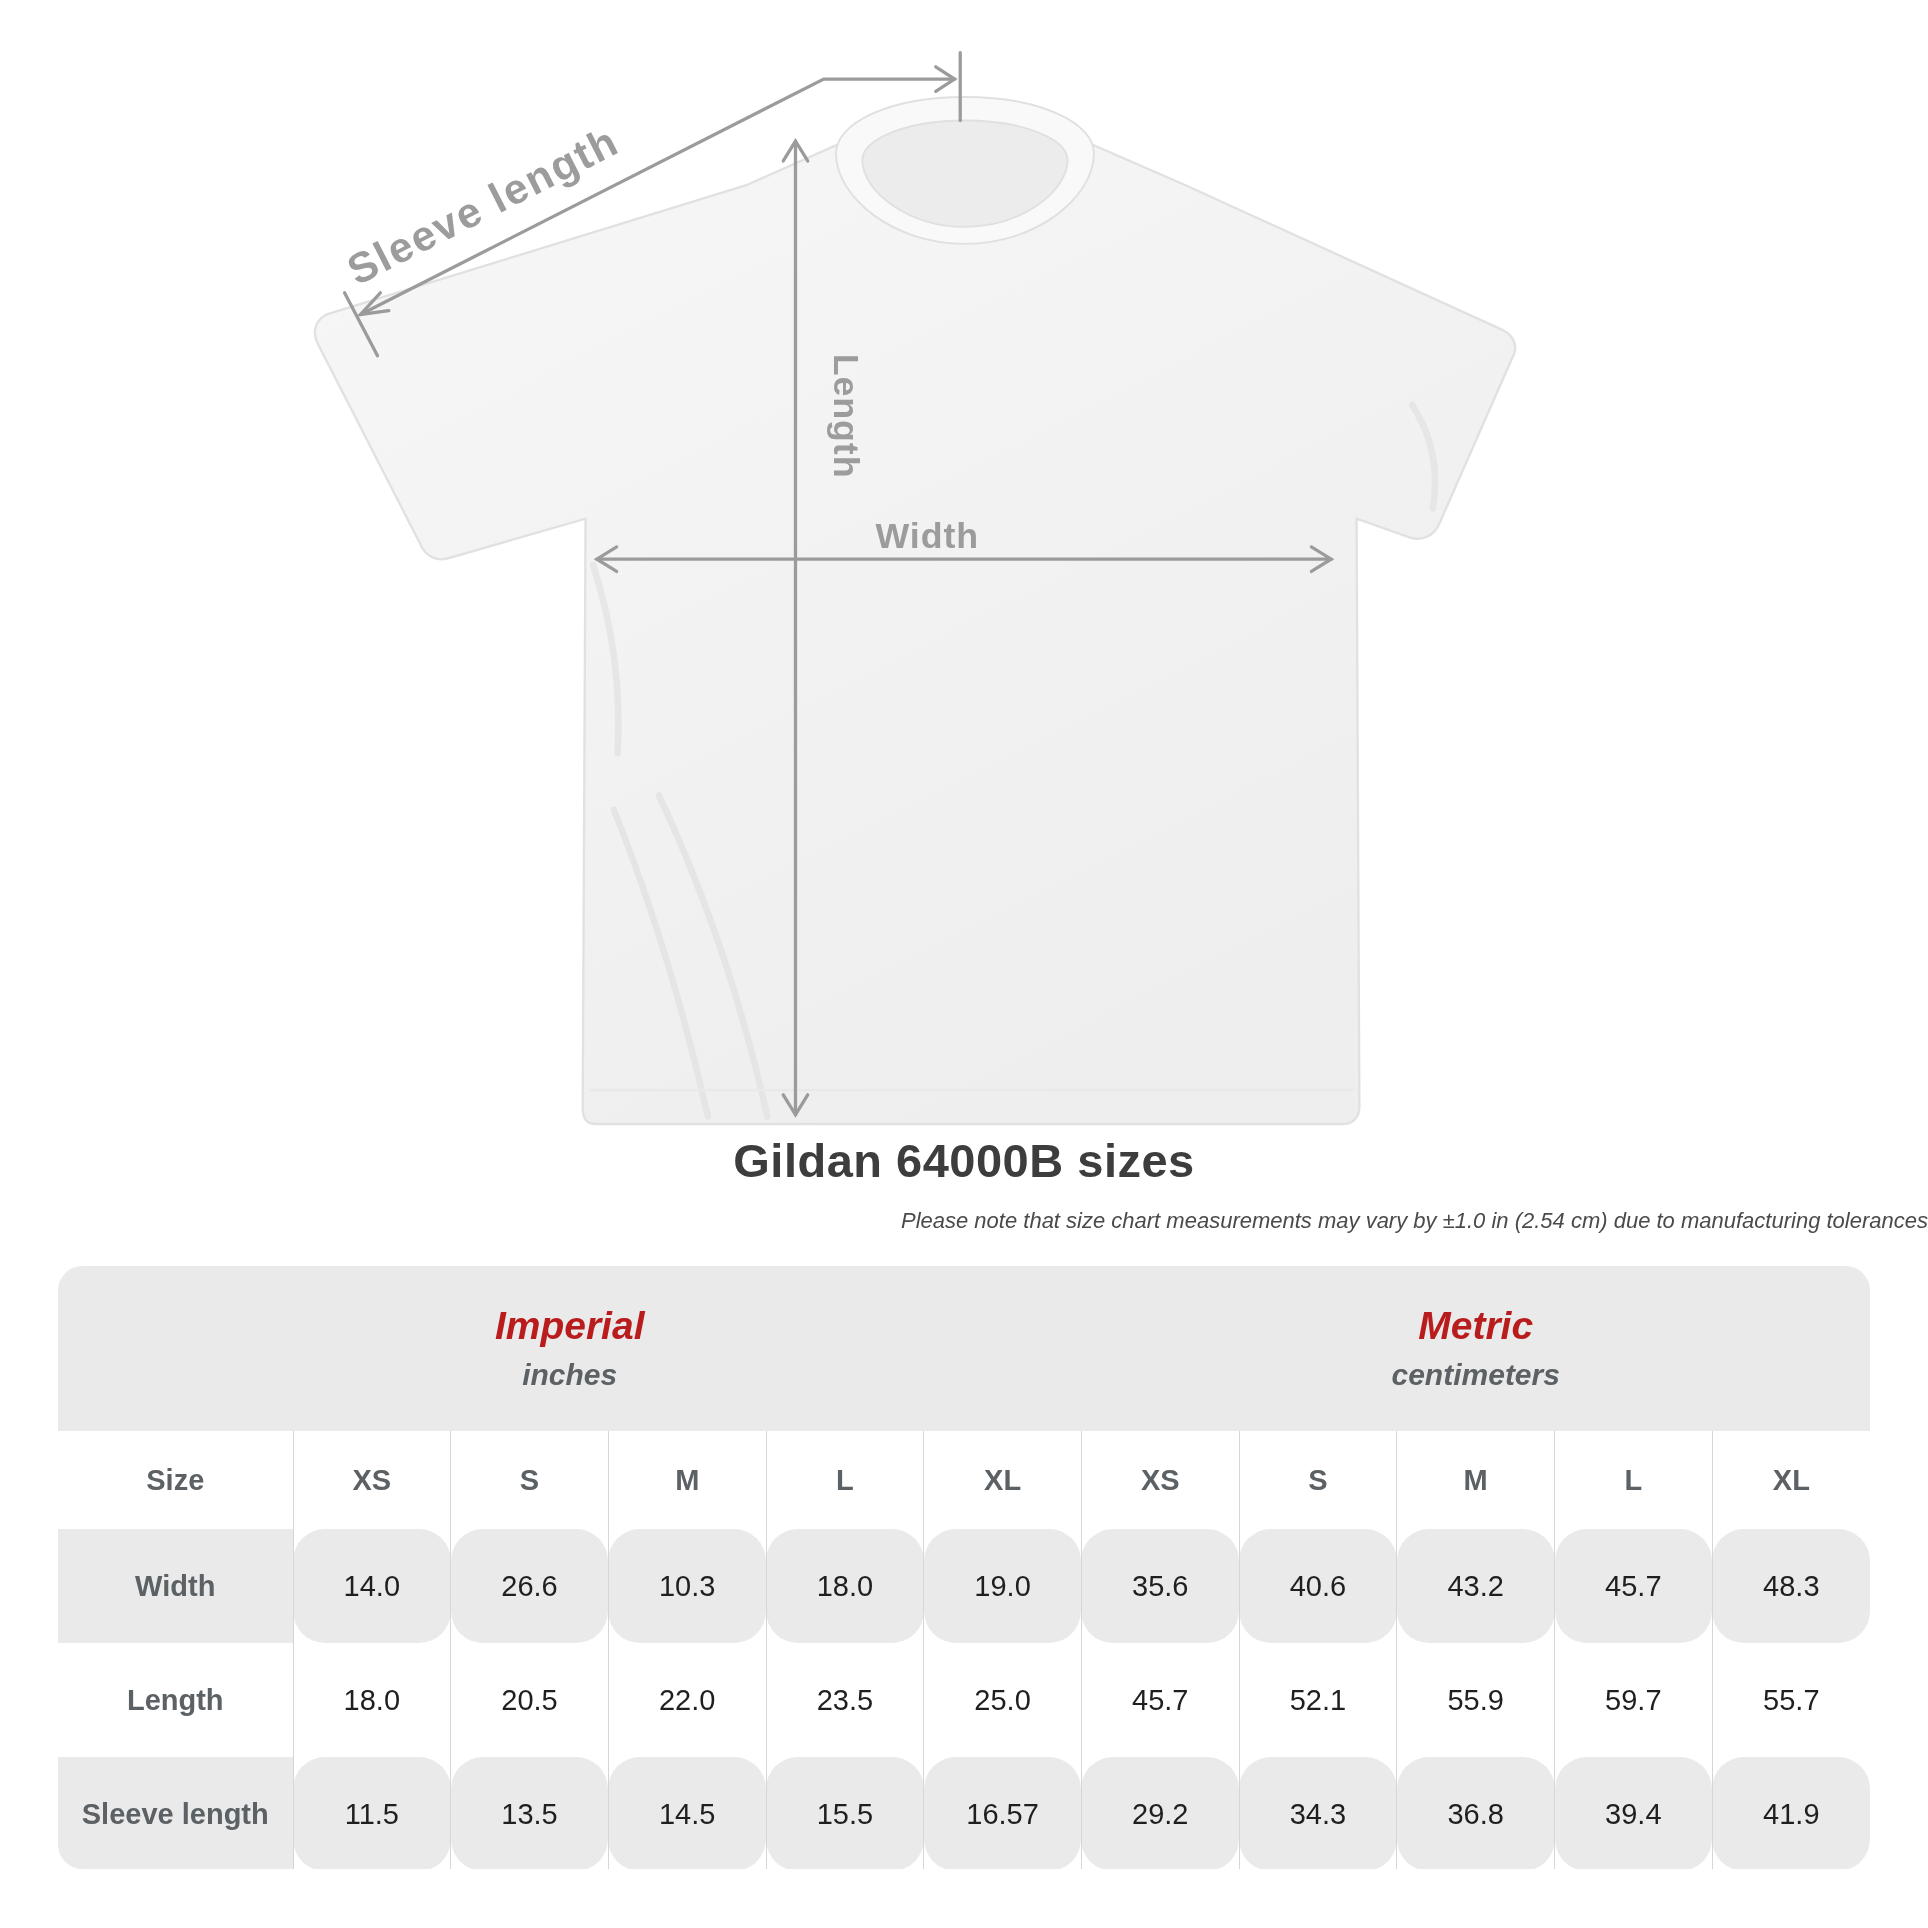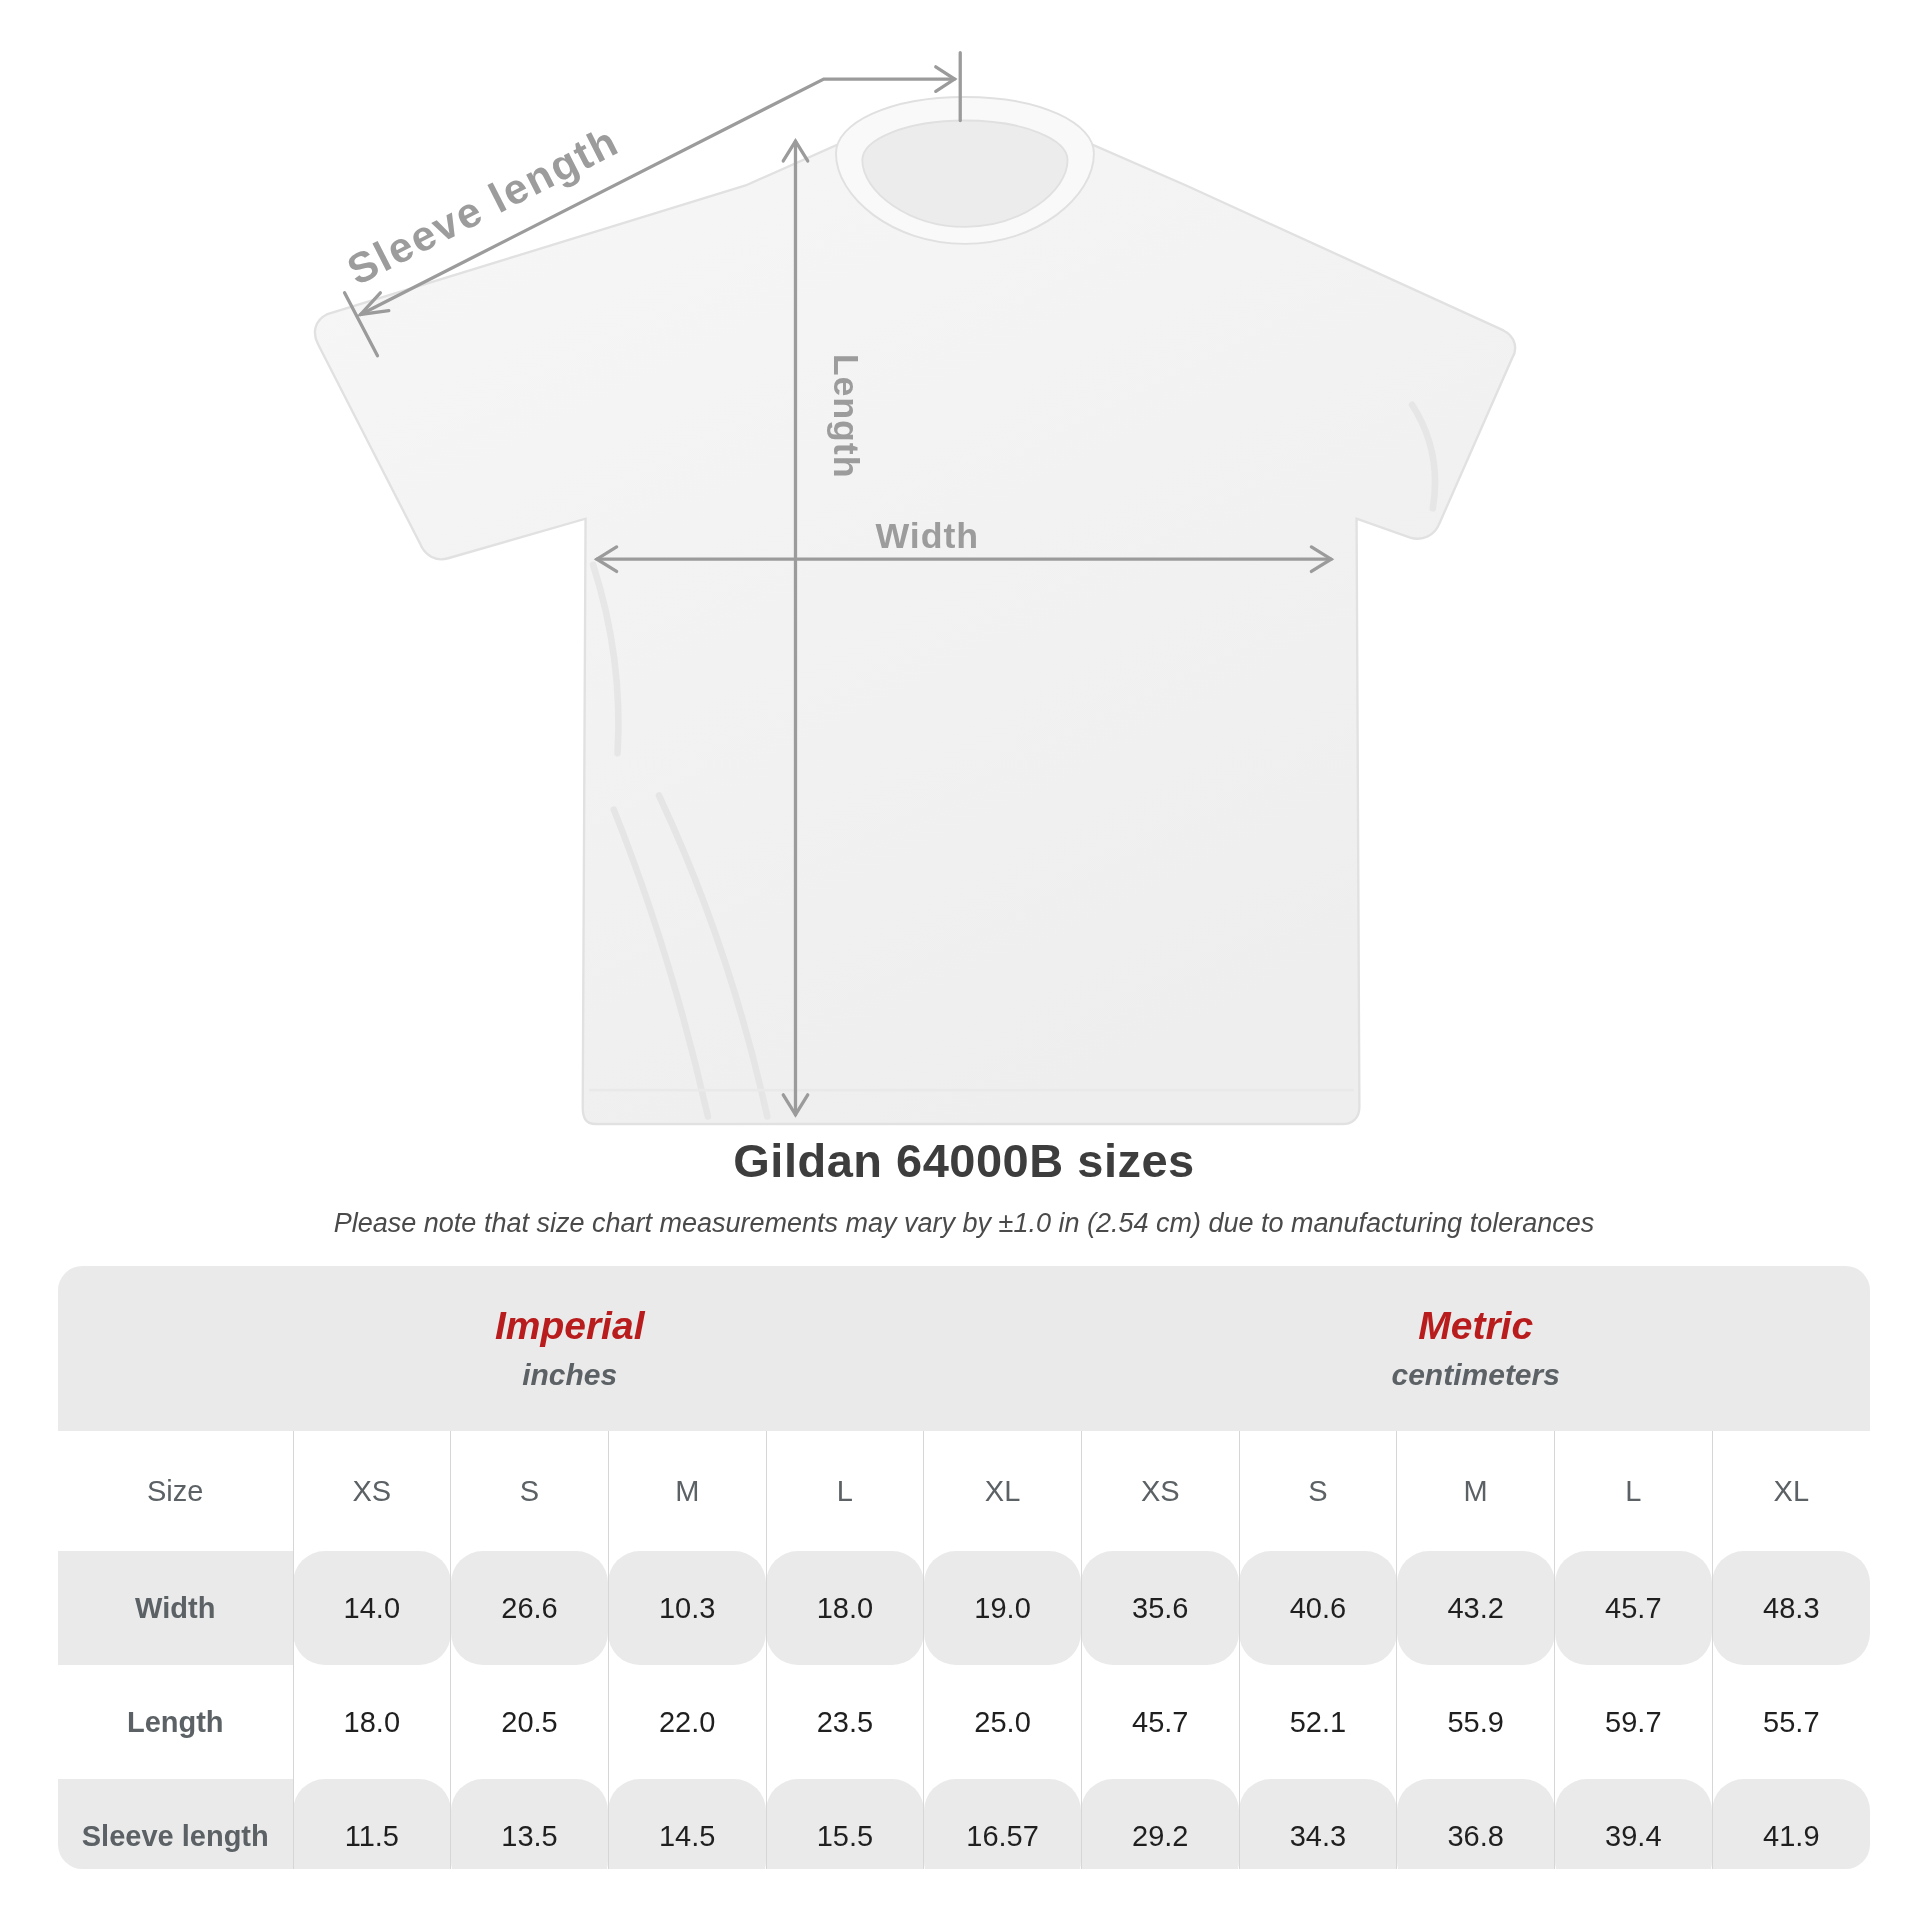--- a/index.html
+++ b/index.html
@@ -5,35 +5,35 @@
   html,body{margin:0;padding:0;background:#ffffff;}
   body{width:1928px;height:1928px;font-family:"Liberation Sans",sans-serif;}
   .page{position:relative;width:1928px;height:1928px;overflow:hidden;background:#fff;}
 
   
   .diagram-svg{position:absolute;left:0;top:0;width:1928px;height:1928px;}
 
   
   .page-title{position:absolute;top:1133px;left:0;width:1928px;text-align:center;
     font-size:47px;font-weight:bold;color:#3d3d3d;letter-spacing:0.5px;}
-  .page-subtitle{position:absolute;top:1208px;left:0;width:1928px;text-align:center;
-    font-size:27px;font-style:italic;color:#4a4a4a;}
+  .page-subtitle{position:absolute;top:1208px;left:0;width:1928px;text-align:right;
+    font-size:22px;font-style:italic;color:#4a4a4a;}
 
   
   .table-wrap{position:absolute;left:58px;top:1266px;width:1812px;height:603px;
     border-radius:24.5px;overflow:hidden;}
   table.size-table{width:100%;height:100%;border-collapse:collapse;table-layout:fixed;}
   .size-table col.size-col{width:235px;}
   .size-table th,.size-table td{padding:0;text-align:center;vertical-align:middle;}
 
   tr.band-row th{height:165px;background:#eaeaea;}
   .unit-label{font-size:39px;font-weight:bold;font-style:italic;color:#b91c1c;line-height:1.1;}
   .unit-sublabel{font-size:30px;font-style:italic;color:#5b6164;margin-top:9.4px;}
 
-  tr.head-row th{height:120px;background:#ffffff;font-size:29px;font-weight:normal;color:#5b6164;}
+  tr.head-row th{height:98px;background:#ffffff;font-size:29px;font-weight:bold;color:#5b6164;}
   tbody tr{height:114px;background:#ffffff;}
   tbody tr:nth-child(odd){background:#eaeaea;}
   tbody th{font-size:29px;font-weight:bold;color:#5b6164;}
   tbody td{font-size:29px;font-weight:normal;color:#1f1f1f;border-radius:32px;}
 
   tr.head-row th:not(:first-child),
   tbody tr > *:not(:first-child){border-left:1.9px solid #d6d6d6;}
 </style>
 </head>
 <body>

